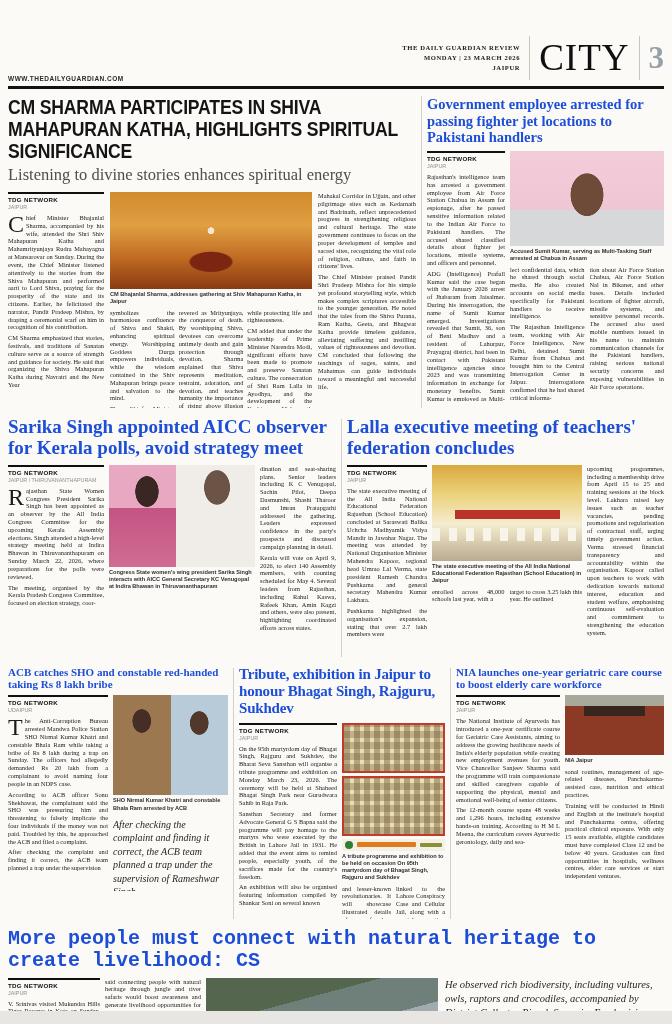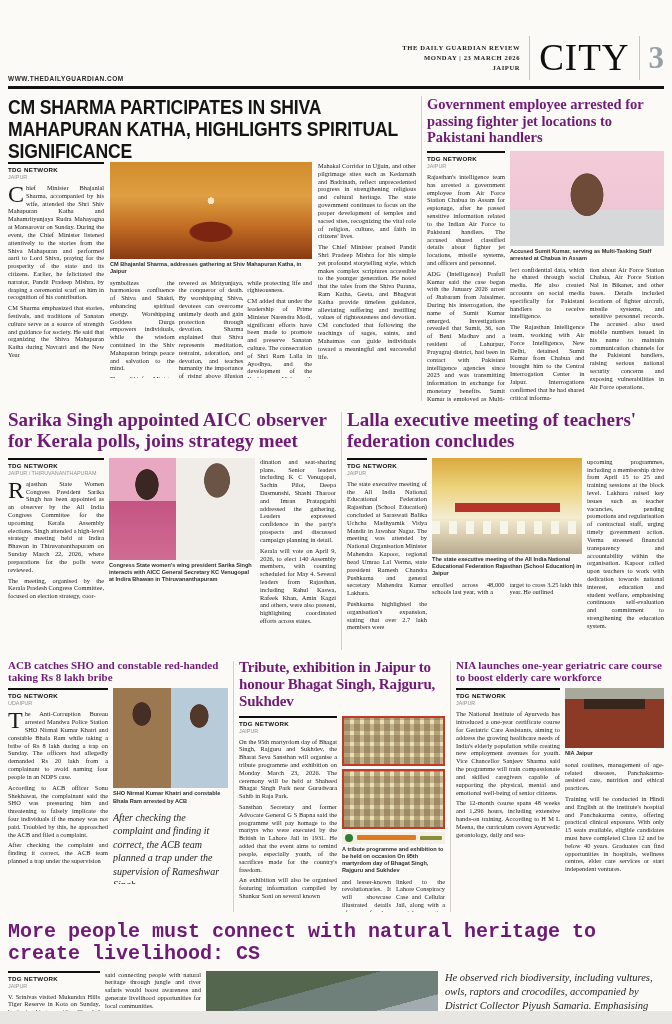--- a/index.html
+++ b/index.html
@@ -24,21 +24,21 @@
   .p{font-size:6.4px;line-height:1.22;text-align:justify;margin:0 0 3px 0;}
   .col{overflow:hidden;}
   .dropcap{float:left;font-size:24px;line-height:20px;padding:0 2px 0 0;font-weight:400;}
   .cap{font-family:"Liberation Sans",sans-serif;font-size:5.6px;font-weight:700;line-height:1.3;
        color:#2e2e2e;margin-top:2px;}
   .photo{width:100%;background-repeat:no-repeat;background-size:cover;}
   .pull{font-style:italic;font-size:10px;line-height:1.35;color:#1f1f1f;margin:6px 0 4px 0;}
   .minirow{display:flex;gap:5px;margin-top:3px;}
   .minirow .col{flex:1;}
   
-  .h{margin:0;color:#701a75;font-family:"Liberation Serif",serif;font-weight:700;}
+  .h{margin:0;color:#1d4ed8;font-family:"Liberation Serif",serif;font-weight:700;}
   .h-main{font-family:"Liberation Sans",sans-serif;font-weight:700;font-size:20px;line-height:1.1;
           letter-spacing:-.2px;transform:scaleX(.88);transform-origin:left center;width:114%;margin:2px 0 0 0;color:#141414;}
   .subhead{font-size:16.5px;color:#4e4e4e;margin:3px 0 7px 0;}
   .h-spy{font-size:14.5px;line-height:1.15;margin:2px 0 5px 0;}
   .h-mid{font-size:19px;line-height:1.1;margin:0 0 6px 0;}
   .h-low{font-size:11px;line-height:1.12;margin:0 0 5px 0;}
   .h-tri{font-size:15px;line-height:1.15;margin:0 0 5px 0;letter-spacing:-.2px;}
   .h-cs{font-size:20px;line-height:1.1;margin:0 0 6px 0;font-family:Liberation Mono, monospace;}
   
   .ph-main{height:97px;background-image:
@@ -125,20 +125,21 @@
       <div class="mast-section">CITY</div>
       <div class="vline"></div>
       <div class="mast-page">3</div>
     </div>
   </header>
 
   <div class="band band-top">
 
     <section class="art-main">
       <h1 class="h-main">CM SHARMA PARTICIPATES IN SHIVA MAHAPURAN KATHA, HIGHLIGHTS SPIRITUAL SIGNIFICANCE</h1>
+      <div class="subhead">Listening to divine stories enhances spiritual energy</div>
       <div class="body-main">
         <div class="col wA">
           <div class="byline">
             <div class="by-net">TDG NETWORK</div>
             <div class="by-loc">JAIPUR</div>
           </div>
           <p class="p"><span class="dropcap">C</span><span>hief Minister Bhajanlal Sharma, accompanied by his wife, attended the Shri Shiv Mahapuran Katha and Mahamrityunjaya Rudra Mahayagna at Mansarovar on Sunday. During the event, the Chief Minister listened attentively to the stories from the Shiva Mahapuran and performed aarti to Lord Shiva, praying for the prosperity of the state and its citizens. Earlier, he felicitated the narrator, Pandit Pradeep Mishra, by draping a ceremonial scarf on him in recognition of his contribution.</span></p>
           <p class="p">CM Sharma emphasized that stories, festivals, and traditions of Sanatan culture serve as a source of strength and guidance for society. He said that organizing the Shiva Mahapuran Katha during Navratri and the New Year</p>
         </div>
         <div class="col wB">
@@ -191,21 +192,21 @@
               </div>
           </div>
         </div>
       </div>
     </section>
   </div>
 
   <div class="band band-mid">
 
     <section class="art-sarika">
-      <h1 class="h h-mid">Sarika Singh appointed AICC observer for Kerala polls, joins strategy meet</h1>
+      <h1 class="h h-mid">Sarika Singh appointed AICC observer for Kerala polls, avoid strategy meet</h1>
       <div class="body-mid">
         <div class="col sar-l">
           <div class="byline">
             <div class="by-net">TDG NETWORK</div>
             <div class="by-loc">JAIPUR / THIRUVANANTHAPURAM</div>
           </div>
           <p class="p"><span class="dropcap">R</span><span>ajasthan State Women Congress President Sarika Singh has been appointed as an observer by the All India Congress Committee for the upcoming Kerala Assembly elections. Singh attended a high-level strategy meeting held at Indira Bhawan in Thiruvananthapuram on Sunday March 22, 2026, where preparations for the polls were reviewed.</span></p>
           <p class="p">The meeting, organised by the Kerala Pradesh Congress Committee, focused on election strategy, coor-</p>
         </div>
         <div class="col sar-c">

